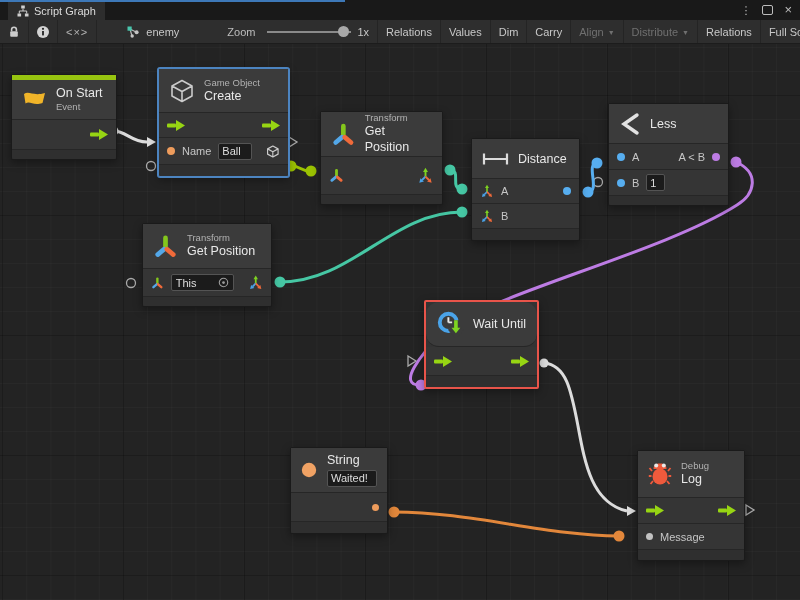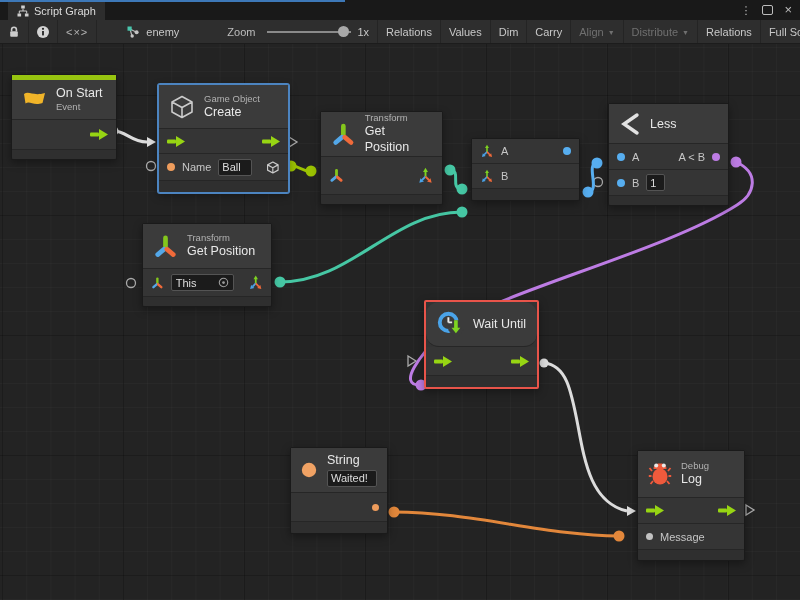--- a/index.html
+++ b/index.html
@@ -213,21 +213,21 @@
       <div class="n-row" style="height:29px;">
         <span class="spacer"></span>
         <svg width="18" height="11" viewBox="0 0 18 11">
           <rect y="3.5" width="9" height="4" rx="1" fill="#97d513"></rect>
             <path d="M9 0 L18 5.5 L9 11 Z" fill="#97d513"></path>
         </svg>
       </div>
       <div class="n-footer"></div>
     </div>
 
-    <div class="node selected" style="left:158px;top:40px;width:129px;">
+    <div class="node selected" style="left:158px;top:24px;width:129px;">
       <div class="n-header" style="height:43px;">
         <svg width="26" height="26" viewBox="0 0 26 26">
           <path d="M13 2.5 L23 8 V18 L13 23.5 L3 18 V8 Z M3 8 L13 13.5 M23 8 L13 13.5 M13 13.5 V23.5" fill="none" stroke="#cbcbcb" stroke-width="1.6" stroke-linejoin="round"></path>
         </svg>
         <div class="n-titles">
           <span class="n-cat">Game Object</span>
           <span class="n-title">Create</span>
         </div>
       </div>
       <div class="n-row" style="height:24px;">
@@ -284,20 +284,26 @@
           <g transform="rotate(135 8 9)">
               <path d="M8 9 L8 4.4" stroke="#f06a3a" stroke-width="1.8"></path>
               <path d="M8 0.8 L5.7 4.6 L10.3 4.6 Z" fill="#f06a3a"></path>
             </g>
         </svg>
       </div>
       <div class="n-footer"></div>
     </div>
 
     <div class="node" style="left:471px;top:94px;width:107px;">
+      <div class="n-header" style="height:39px;">
+        <svg width="27" height="14" viewBox="0 0 27 14">
+          <path d="M2 1.5 V12.5 M25 1.5 V12.5 M2 7 H25" stroke="#dcdcdc" stroke-width="2.2"></path>
+        </svg>
+        <span class="n-title">Distance</span>
+      </div>
       <div class="n-row" style="height:24px;">
         <svg width="14" height="14" viewBox="0 0 16 16">
           <g>
               <path d="M8 9 L8 4.4" stroke="#7ed321" stroke-width="1.8"></path>
               <path d="M8 0.8 L5.7 4.6 L10.3 4.6 Z" fill="#7ed321"></path>
             </g>
           <g transform="rotate(-135 8 9)">
               <path d="M8 9 L8 4.4" stroke="#4aa3e8" stroke-width="1.8"></path>
               <path d="M8 0.8 L5.7 4.6 L10.3 4.6 Z" fill="#4aa3e8"></path>
             </g>

